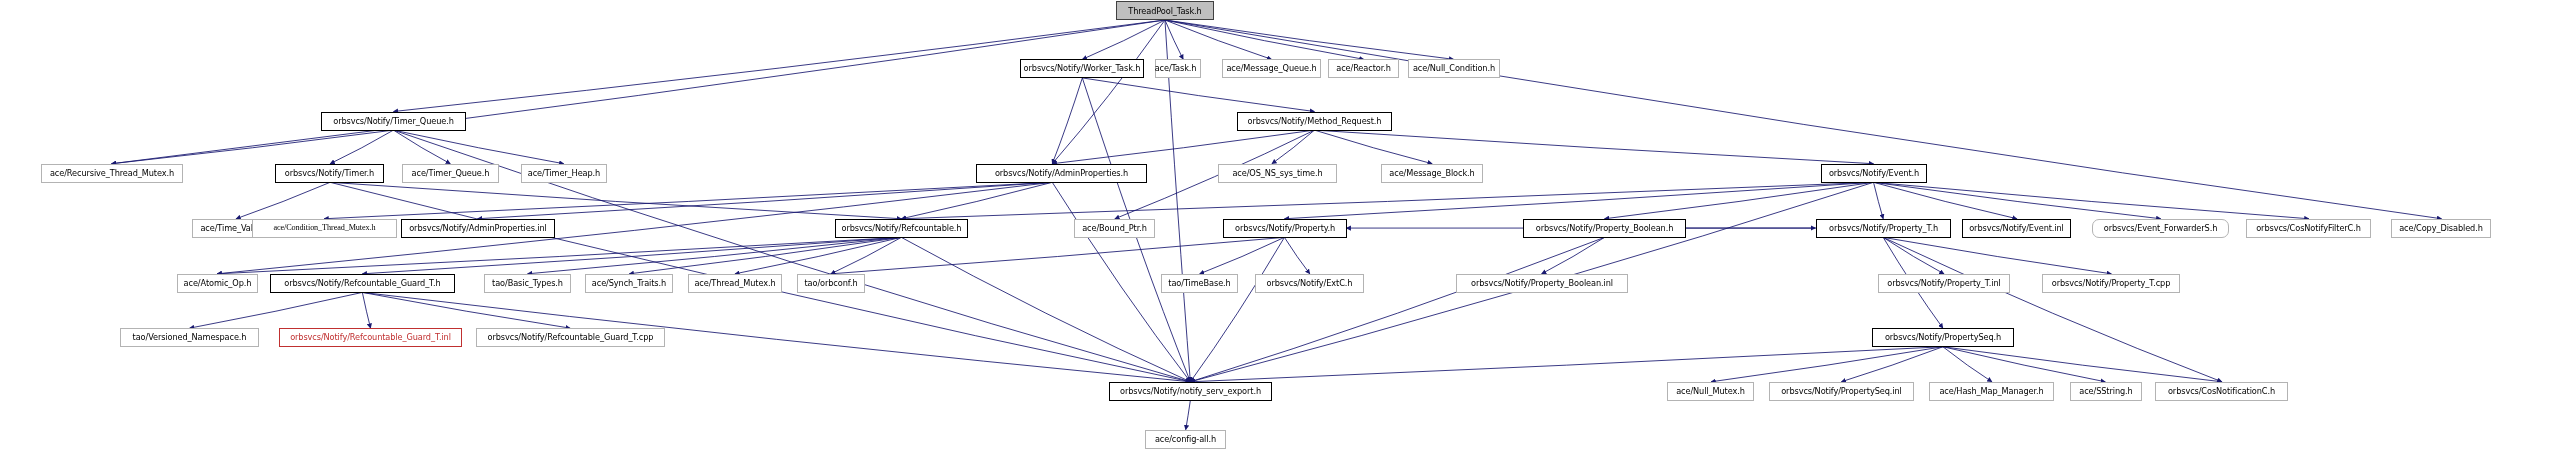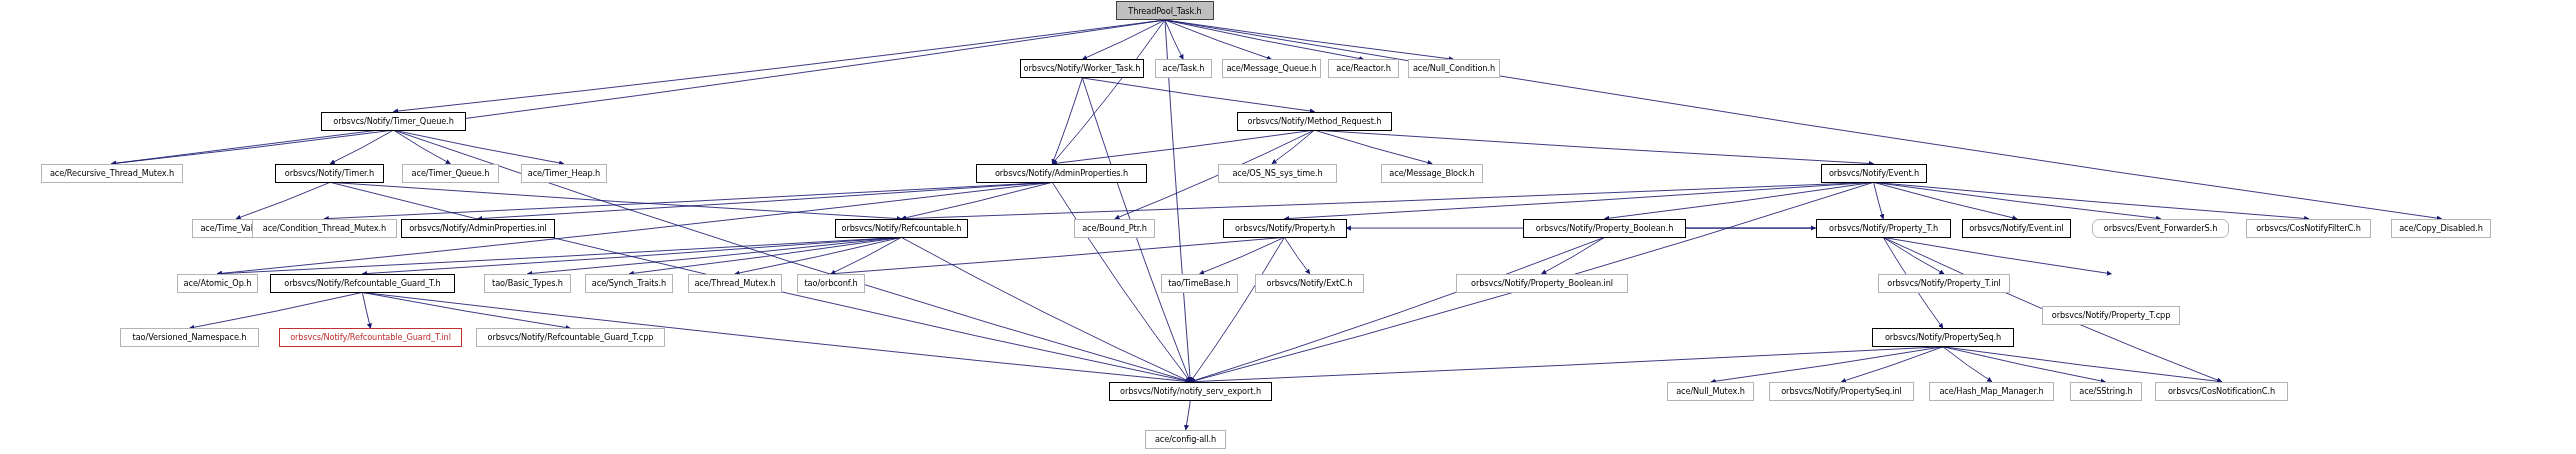--- a/index.html
+++ b/index.html
@@ -139,21 +139,21 @@
         <path d="M 1664,560 Q 1660.75,582.55 1657.5,601" fill="none" stroke="#191970" stroke-width="1.2" marker-end="url(#arrow)"></path>
       </g>
   </svg>
   <div id="node-layer">
       <div class="node root" style="left: 1116px; top: 1.4px; width: 98px;">
         <span class="label">ThreadPool_Task.h</span>
       </div>
       <div class="node strong" style="left: 1020px; top: 59px; width: 124px;">
         <span class="label">orbsvcs/Notify/Worker_Task.h</span>
       </div>
-      <div class="node" style="left: 1155px; top: 59px; width: 57px;">
+      <div class="node" style="left: 1155px; top: 59px; width: 46px; justify-content: flex-end;">
         <span class="label">ace/Task.h</span>
       </div>
       <div class="node" style="left: 1222px; top: 59px; width: 99px;">
         <span class="label">ace/Message_Queue.h</span>
       </div>
       <div class="node" style="left: 1328px; top: 59px; width: 71px;">
         <span class="label">ace/Reactor.h</span>
       </div>
       <div class="node" style="left: 1408px; top: 59px; width: 92px;">
         <span class="label">ace/Null_Condition.h</span>
@@ -184,21 +184,21 @@
       </div>
       <div class="node" style="left: 1381px; top: 164px; width: 102px;">
         <span class="label">ace/Message_Block.h</span>
       </div>
       <div class="node strong" style="left: 1821px; top: 164px; width: 106px;">
         <span class="label">orbsvcs/Notify/Event.h</span>
       </div>
       <div class="node" style="left: 192px; top: 219px; width: 87px;">
         <span class="label">ace/Time_Value.h</span>
       </div>
-      <div class="node" style="left: 252px; top: 219px; width: 145px;">
+      <div class="node" style="left: 252px; top: 219px; width: 145px; font-family: Liberation Serif, serif;">
         <span class="label">ace/Condition_Thread_Mutex.h</span>
       </div>
       <div class="node strong" style="left: 401px; top: 219px; width: 154px;">
         <span class="label">orbsvcs/Notify/AdminProperties.inl</span>
       </div>
       <div class="node strong" style="left: 835px; top: 219px; width: 133px; align-items: center;">
         <span class="label">orbsvcs/Notify/Refcountable.h</span>
       </div>
       <div class="node" style="left: 1074px; top: 219px; width: 81px;">
         <span class="label">ace/Bound_Ptr.h</span>
@@ -247,21 +247,21 @@
       </div>
       <div class="node" style="left: 1255px; top: 274px; width: 109px;">
         <span class="label">orbsvcs/Notify/ExtC.h</span>
       </div>
       <div class="node" style="left: 1456px; top: 274px; width: 172px;">
         <span class="label">orbsvcs/Notify/Property_Boolean.inl</span>
       </div>
       <div class="node" style="left: 1878px; top: 274px; width: 132px;">
         <span class="label">orbsvcs/Notify/Property_T.inl</span>
       </div>
-      <div class="node" style="left: 2042px; top: 274px; width: 138px; margin-top: 32px;">
+      <div class="node" style="left: 2042px; top: 274px; width: 138px;">
         <span class="label">orbsvcs/Notify/Property_T.cpp</span>
       </div>
       <div class="node" style="left: 120px; top: 328px; width: 139px;">
         <span class="label">tao/Versioned_Namespace.h</span>
       </div>
       <div class="node highlight" style="left: 279px; top: 328px; width: 183px;">
         <span class="label">orbsvcs/Notify/Refcountable_Guard_T.inl</span>
       </div>
       <div class="node" style="left: 476px; top: 328px; width: 189px;">
         <span class="label">orbsvcs/Notify/Refcountable_Guard_T.cpp</span>

